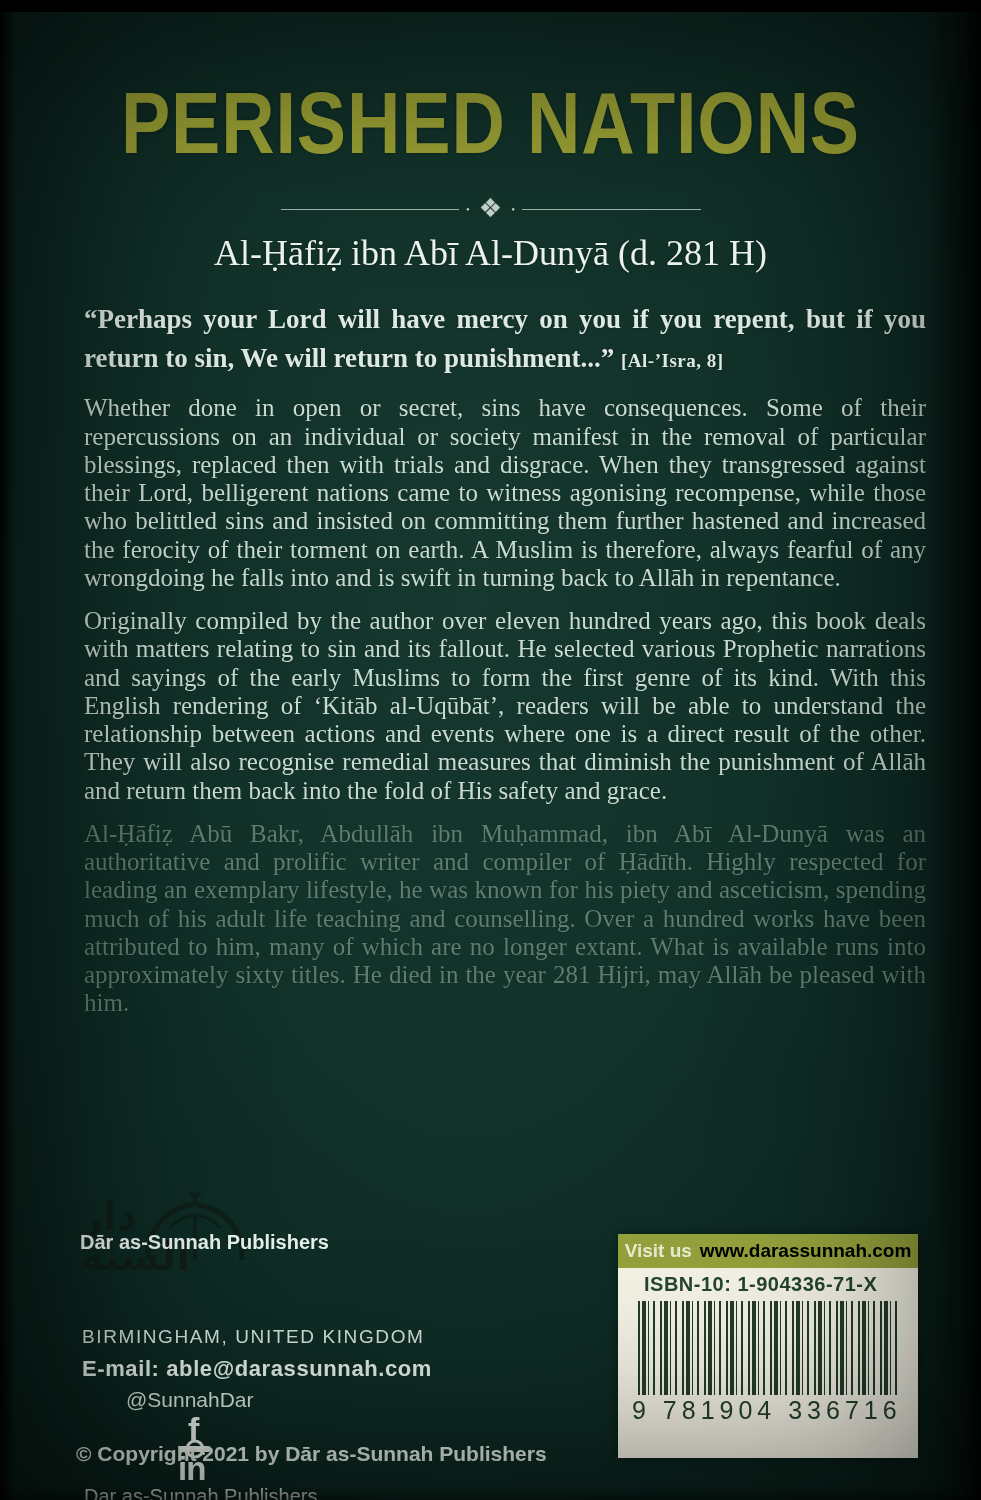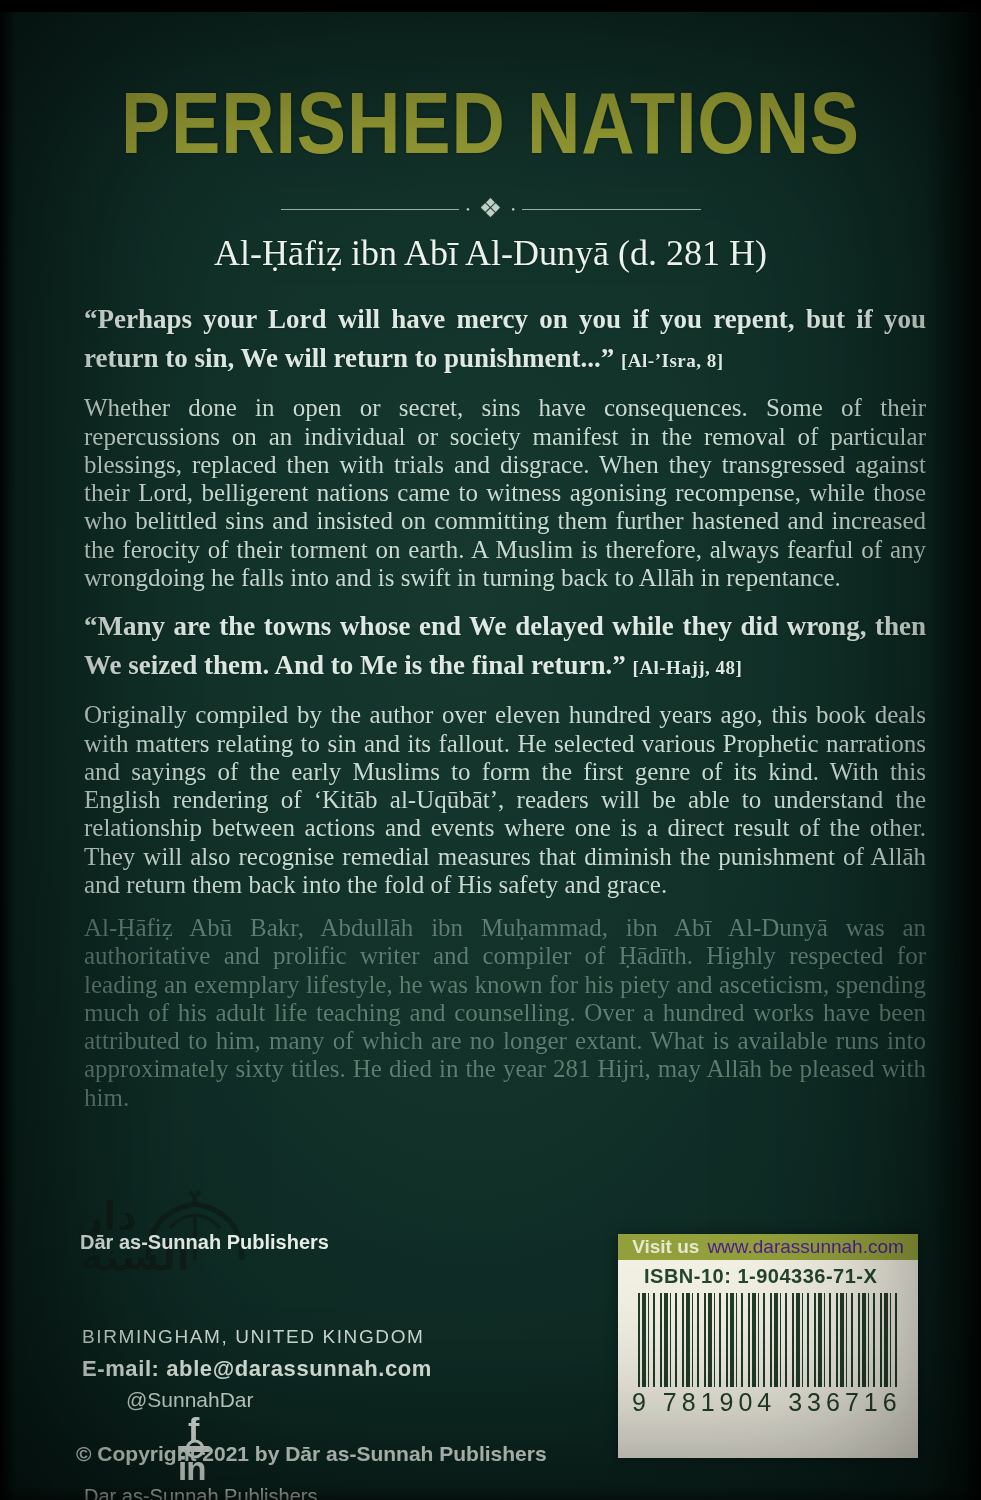--- a/index.html
+++ b/index.html
@@ -107,26 +107,26 @@
     font-family:"Liberation Sans", sans-serif;font-weight:bold;
     font-size:21px;color:#d8e4da;
   }
 
   
   .barcode-box{
     position:absolute;left:618px;top:1222px;width:300px;height:224px;
     background:#f3f1e4;box-shadow:0 0 12px rgba(0,0,0,.4);
   }
   .visit-bar{
-    height:26px;background:#93a03b;display:flex;align-items:center;
+    height:34px;background:#93a03b;display:flex;align-items:center;
     justify-content:center;gap:8px;
     font-family:"Liberation Sans", sans-serif;font-size:19px;
   }
   .visit-bar .visit{color:#e6ead0;font-weight:bold;}
-  .visit-bar .site{color:#4c1d95;font-weight:normal;}
+  .visit-bar .site{color:#000000;font-weight:bold;}
   .isbn{
     padding:5px 0 2px 26px;
     font-family:"Liberation Sans", sans-serif;font-weight:bold;
     font-size:20px;line-height:1.18;color:#24452f;letter-spacing:.5px;
   }
   .bars{
     height:94px;margin:2px 20px 0 20px;
     background:repeating-linear-gradient(90deg,
       #233c2a 0px,#233c2a 2px,transparent 2px,transparent 4px,
       #233c2a 4px,#233c2a 8px,transparent 8px,transparent 10px,
@@ -154,21 +154,20 @@
     <span class="line"></span>
   </div>
 
   <p class="author">Al-Ḥāfiẓ ibn Abī Al-Dunyā (d. 281 H)</p>
 
   <div class="text-col">
     <p class="quote"><span>“Perhaps your Lord will have mercy on you if you repent, but if you return to sin, We will return to punishment...”</span> <span class="cite">[Al-’Isra, 8]</span></p>
 
     <p class="body-par">Whether done in open or secret, sins have consequences. Some of their repercussions on an individual or society manifest in the removal of particular blessings, replaced then with trials and disgrace. When they transgressed against their Lord, belligerent nations came to witness agonising recompense, while those who belittled sins and insisted on committing them further hastened and increased the ferocity of their torment on earth. A Muslim is therefore, always fearful of any wrongdoing he falls into and is swift in turning back to Allāh in repentance.</p>
 
-    <p class="quote"><span>“Many are the towns whose end We delayed while they did wrong, then We seized them. And to Me is the final return.”</span> <span class="cite">[Al-Hajj, 48]</span></p>
 
     <p class="body-par">Originally compiled by the author over eleven hundred years ago, this book deals with matters relating to sin and its fallout. He selected various Prophetic narrations and sayings of the early Muslims to form the first genre of its kind. With this English rendering of ‘Kitāb al-Uqūbāt’, readers will be able to understand the relationship between actions and events where one is a direct result of the other. They will also recognise remedial measures that diminish the punishment of Allāh and return them back into the fold of His safety and grace.</p>
 
     <p class="body-par faded">Al-Ḥāfiẓ Abū Bakr, Abdullāh ibn Muḥammad, ibn Abī Al-Dunyā was an authoritative and prolific writer and compiler of Ḥādīth. Highly respected for leading an exemplary lifestyle, he was known for his piety and asceticism, spending much of his adult life teaching and counselling. Over a hundred works have been attributed to him, many of which are no longer extant. What is available runs into approximately sixty titles. He died in the year 281 Hijri, may Allāh be pleased with him.</p>
   </div>
 
   <div class="logo">
     <svg class="dome" viewBox="0 0 110 76" fill="none">
       <path d="M8 74 Q8 26 55 18 Q102 26 102 74" stroke="#0e1e18" stroke-width="5"></path>
       <path d="M55 18 L55 8 M50 6 L55 11 L60 6" stroke="#0e1e18" stroke-width="4"></path>

